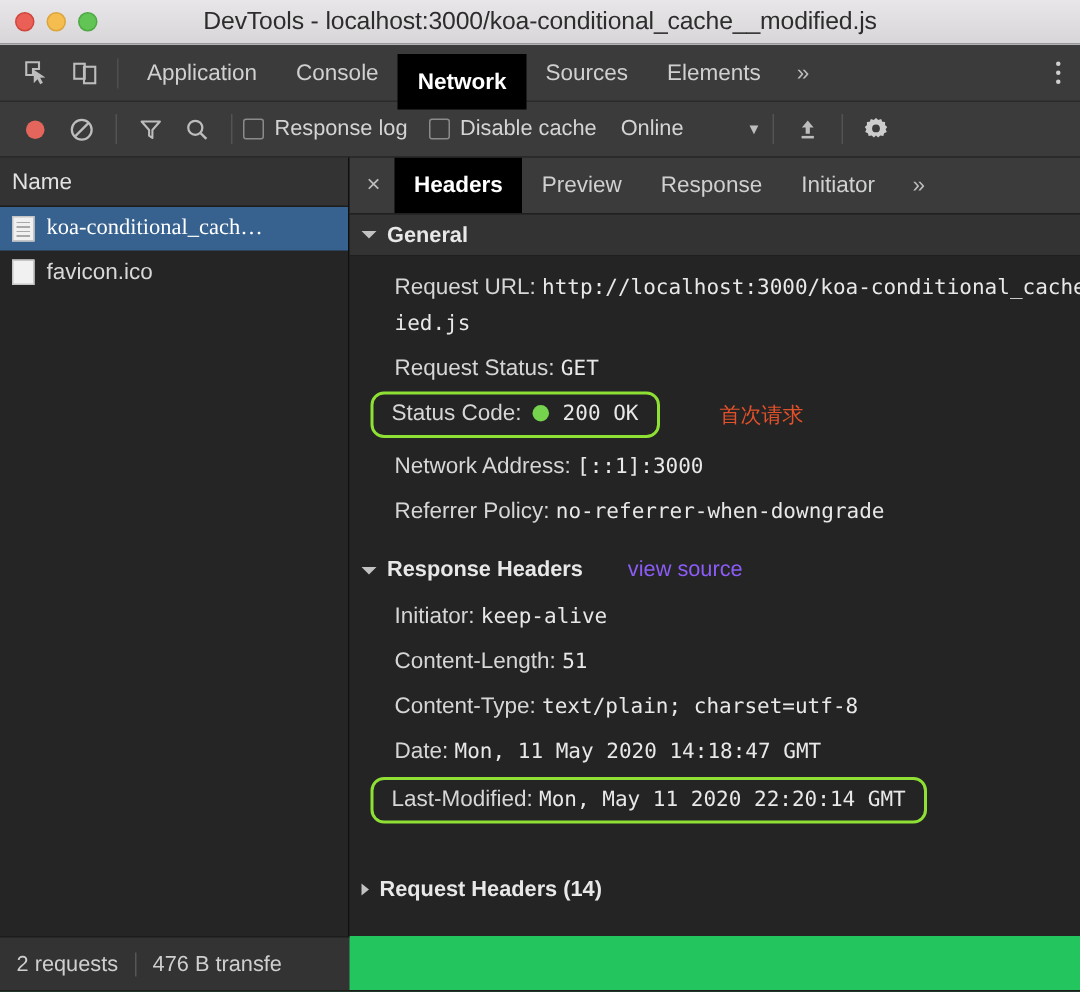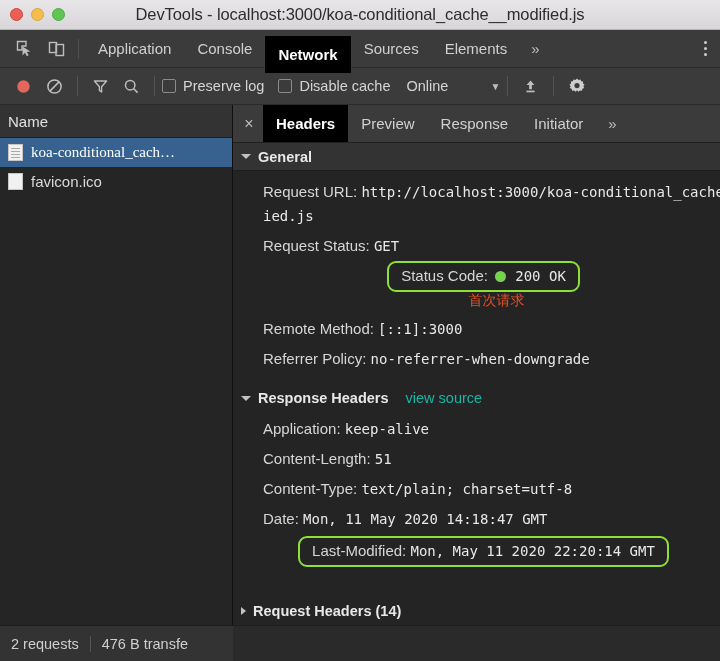--- a/index.html
+++ b/index.html
@@ -212,24 +212,24 @@
     border-top: 4px solid transparent;
     border-bottom: 4px solid transparent;
   }
   .tri.open {
     border-left: 5px solid transparent;
     border-right: 5px solid transparent;
     border-top: 5px solid #c2c2c2;
     border-bottom: 0;
   }
   .view-source {
-    margin-left: 10px;
+    margin-left: 23px;
     font-weight: normal;
     font-size: 14.5px;
-    color: #14b8a6;
+    color: #8b5cf6;
   }
   .kv-list { padding: 6px 0 8px 0; }
   .kv {
     padding: 3px 6px 3px 30px;
     font-size: 15px;
     line-height: 23px;
     color: #e0e0e0;
     white-space: nowrap;
     overflow: hidden;
   }
@@ -245,21 +245,21 @@
     color: #e8e8e8;
   }
   .kv.highlight {
     display: inline-block;
     border: 2.5px solid #8ee034;
     border-radius: 9px;
     padding: 1px 12px 2px 12px;
     margin-left: 14px;
     white-space: nowrap;
   }
-  .row-inline { display: flex; align-items: center; flex-direction: column; }
+  .row-inline { display: flex; align-items: center; }
   .annot {
     margin-left: 40px;
     color: #e2512a;
     font-size: 14px;
     font-family: "DejaVu Sans", sans-serif;
     white-space: nowrap;
   }
   .statusdot {
     display: inline-block;
     width: 11px; height: 11px;
@@ -283,21 +283,21 @@
     width: 233px;
     overflow: hidden;
     position: relative;
   }
   .sb-item {
     font-size: 14.5px; color: #cfcfcf;
     padding: 0 11px;
     white-space: nowrap;
   }
   .sb-sep { width: 1px; height: 16px; background: #565656; }
-  .bottomwrap { display: flex; background: #22c55e; }
+  .bottomwrap { display: flex; background: #22c55e; flex-direction: column; }
   .bottomfill { flex: 1; background: #2a2a2a; border-top: 1px solid #1d1d1d;}
   svg { display: block; }
 </style>
 </head>
 <body>
 
 <div id="app">
 
   <div class="titlebar">
     <div class="traffic">
@@ -357,21 +357,21 @@
     </div>
     <div class="nt-btn">
       <svg width="17" height="17" viewBox="0 0 17 17">
         <circle cx="7.2" cy="7.2" r="4.7" fill="none" stroke="#bdbdbd" stroke-width="1.5"></circle>
         <line x1="10.7" y1="10.7" x2="14.6" y2="14.6" stroke="#bdbdbd" stroke-width="1.6"></line>
       </svg>
     </div>
     <div class="nt-sep"></div>
     <div class="chk-group">
       <span class="chkbox"></span>
-      <span class="chk-label">Preserve log</span>
+      <span class="chk-label">Response log</span>
     </div>
     <div class="chk-group">
       <span class="chkbox"></span>
       <span class="chk-label">Disable cache</span>
     </div>
     <div class="online-sel">
       <span>Online</span>
       <span class="caret">▼</span>
     </div>
     <div class="nt-sep"></div>
@@ -433,37 +433,37 @@
           </div>
           <div class="row-inline">
             <div class="kv highlight">
               <span class="k">Status Code:</span>
               <span class="statusdot"></span>
               <span class="v">200  OK</span>
             </div>
             <div class="annot">首次请求</div>
           </div>
           <div class="kv" style="margin-top:4px;">
-            <span class="k">Remote Method:</span>
+            <span class="k">Network Address:</span>
             <span class="v">[::1]:3000</span>
           </div>
           <div class="kv">
             <span class="k">Referrer Policy:</span>
             <span class="v">no-referrer-when-downgrade</span>
           </div>
         </div>
 
         <div class="req-head-row">
           <span class="tri open"></span>
           <span>Response Headers</span>
           <span class="view-source">view source</span>
         </div>
         <div class="kv-list" style="padding-top:0;">
           <div class="kv">
-            <span class="k">Application:</span>
+            <span class="k">Initiator:</span>
             <span class="v">keep-alive</span>
           </div>
           <div class="kv">
             <span class="k">Content-Length:</span>
             <span class="v">51</span>
           </div>
           <div class="kv">
             <span class="k">Content-Type:</span>
             <span class="v">text/plain; charset=utf-8</span>
           </div>

